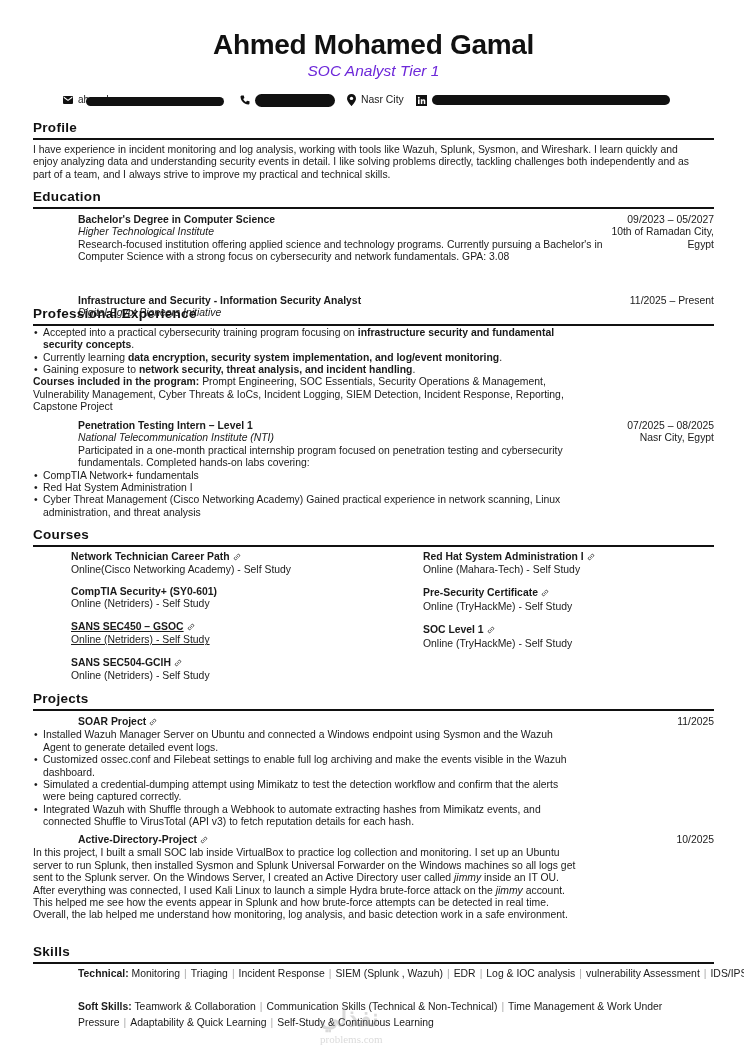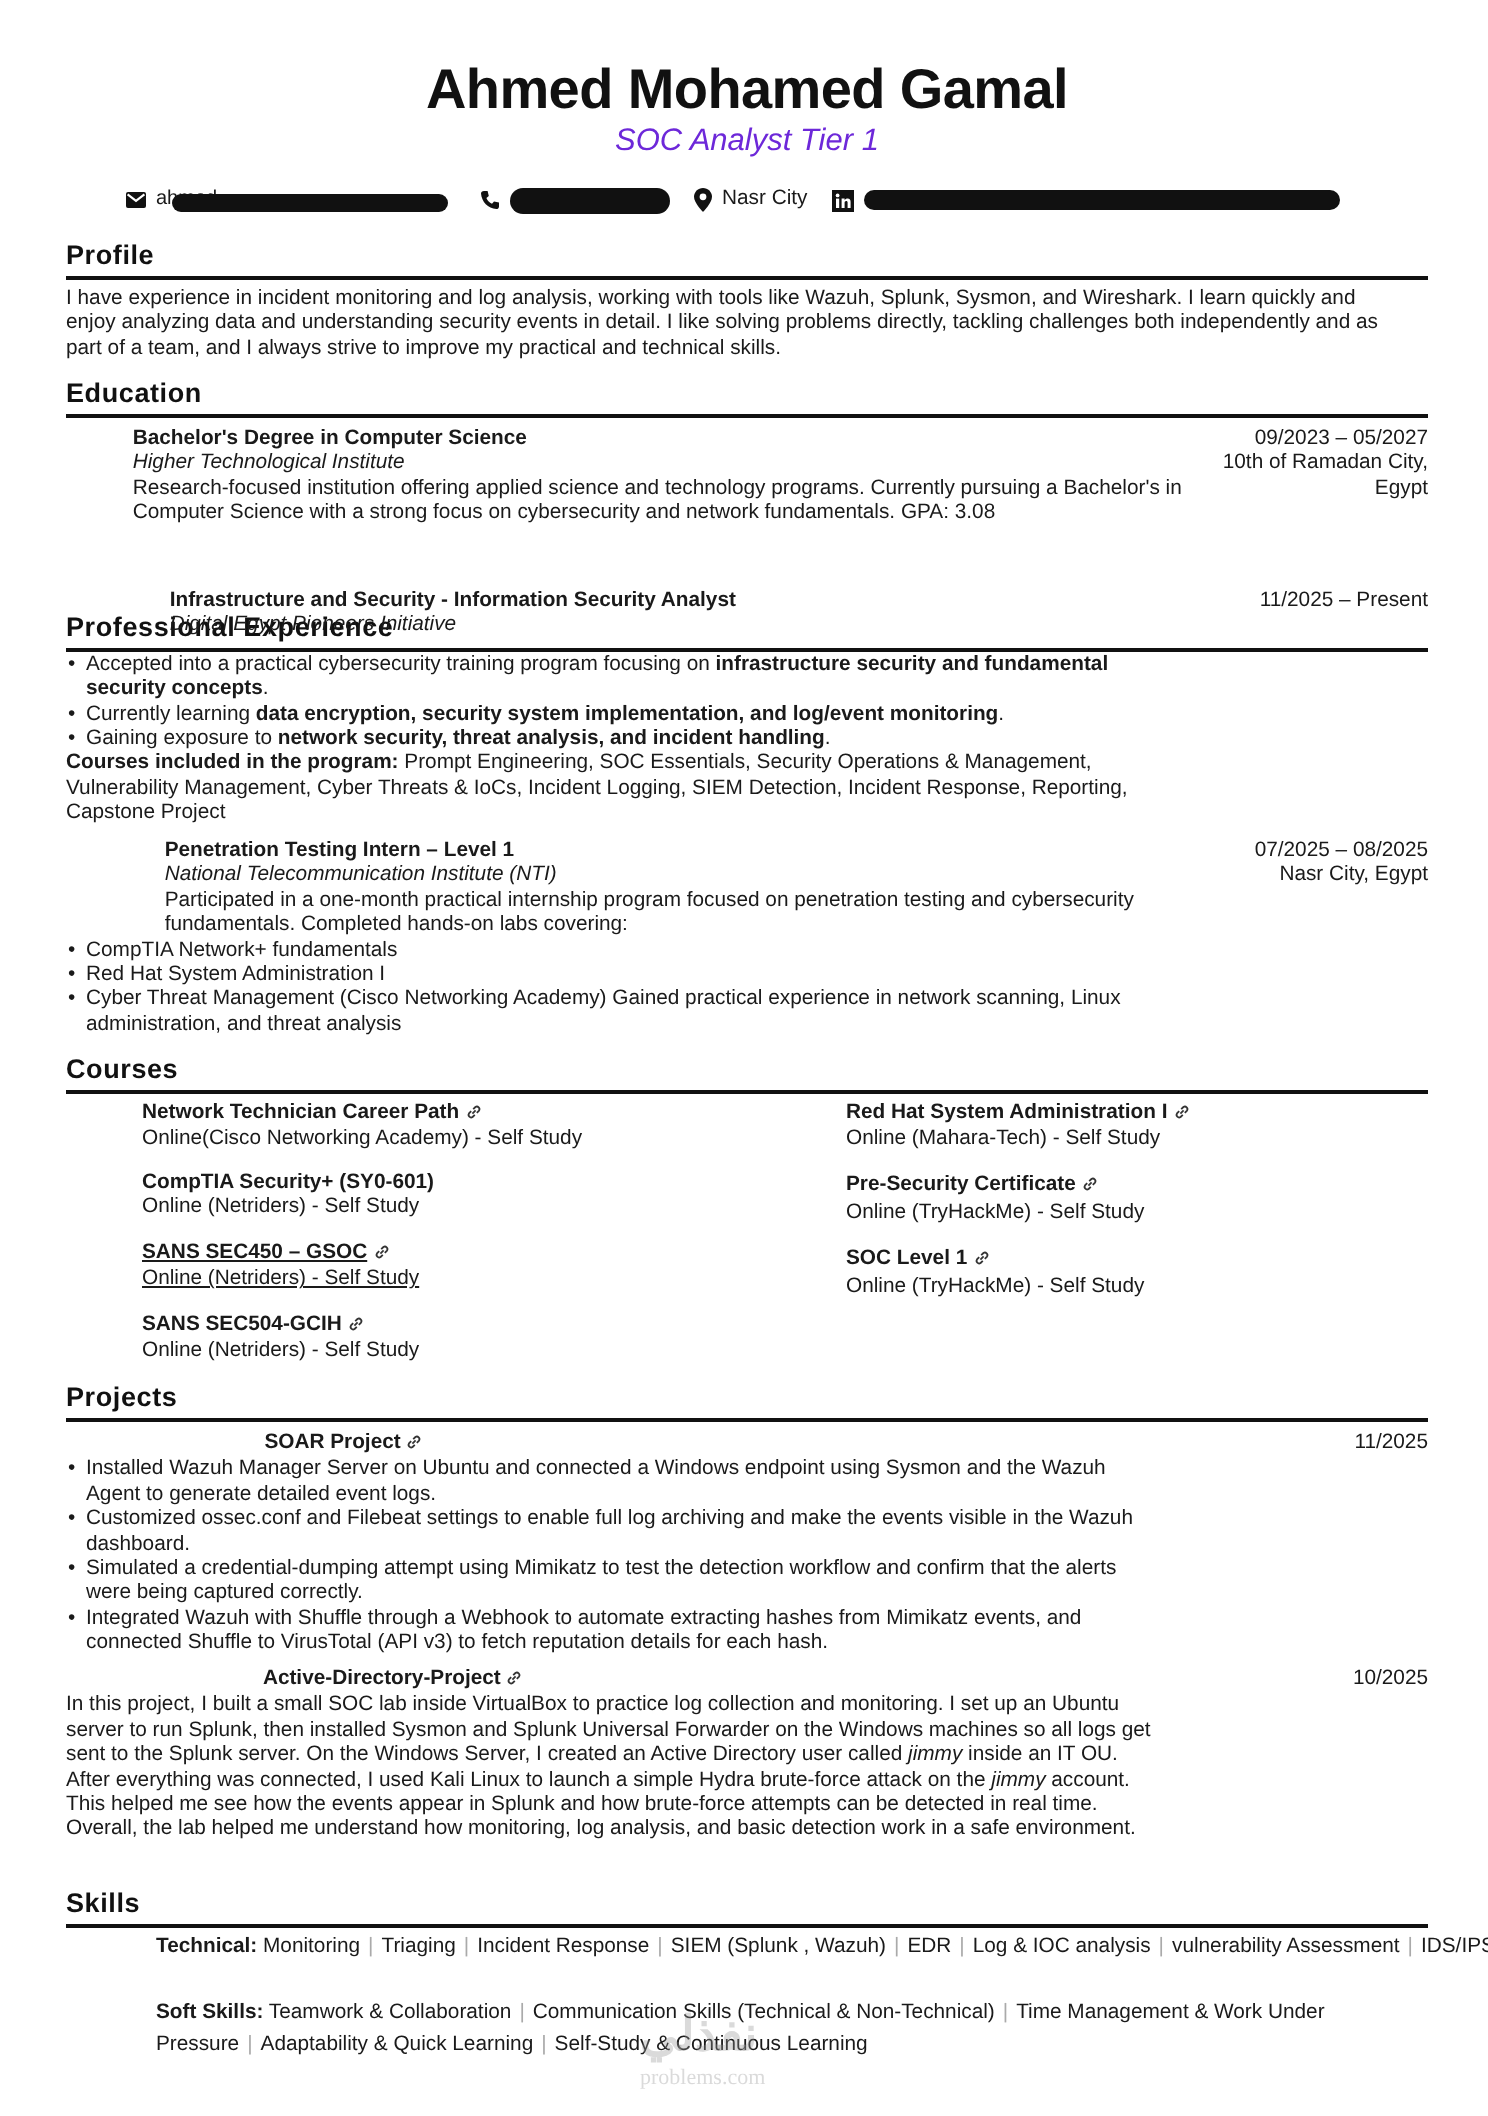--- a/index.html
+++ b/index.html
@@ -29,21 +29,21 @@
     .contact { display: flex; align-items: center; margin-right: 12px; }
     .contact .ic { display: inline-flex; align-items: center; justify-content: center; margin-right: 5px; }
     .redact { display: inline-block; height: 9px; background: #111; border-radius: 6px; }
 
     .section-title {
       position: absolute; left: 0; width: 681px;
       font-size: 13.5px; font-weight: bold; letter-spacing: 0.3px; color: #111;
       border-bottom: 2px solid #111; padding-bottom: 2px; line-height: 16px;
     }
     .block { position: absolute; left: 0; width: 681px; }
-    .row { display: flex; justify-content: flex-end; }
+    .row { display: flex; justify-content: space-between; margin-left: 45px; }
     .left { width: 545px; }
     .right { text-align: right; white-space: nowrap; }
     .b { font-weight: bold; }
     .i { font-style: italic; }
     ul.bul { list-style: none; }
     ul.bul li { position: relative; padding-left: 10px; }
     ul.bul li::before { content: "•"; position: absolute; left: 1px; top: 0; }
 
     .courses { position: absolute; left: 0; width: 681px; }
     .course { position: absolute; width: 330px; margin-left: 38px; }

